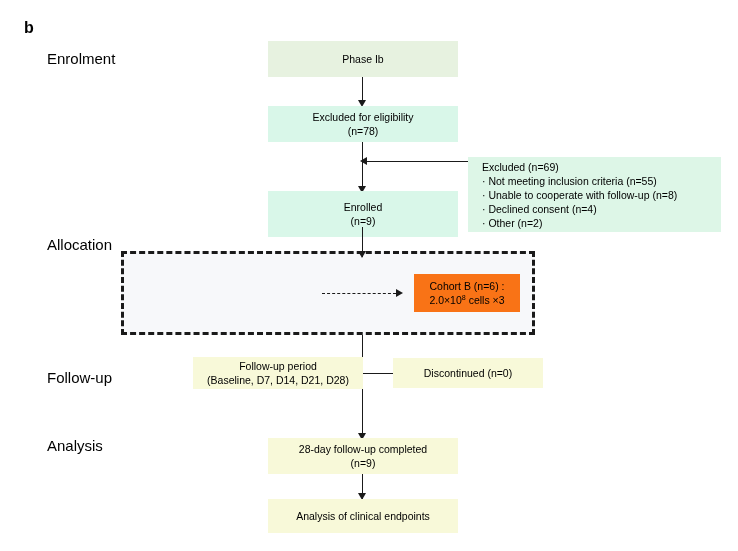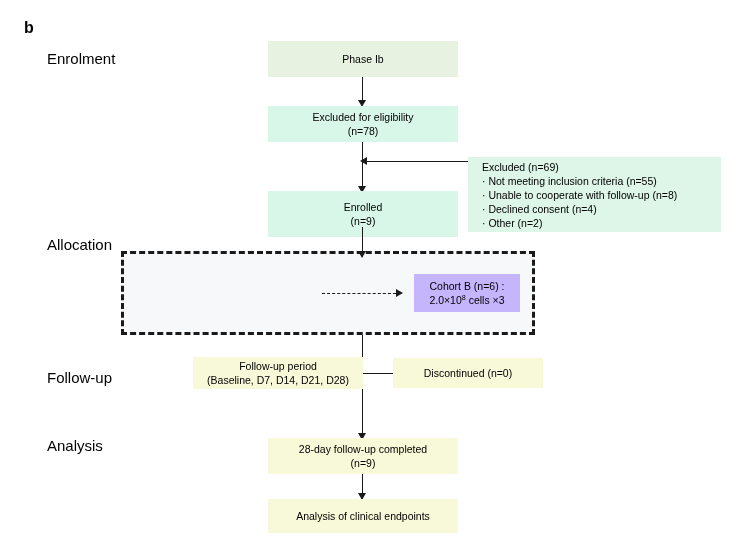--- a/index.html
+++ b/index.html
@@ -46,21 +46,21 @@
     font-size: 10.5px;
     line-height: 14px;
     color: #000000;
     padding: 2px 6px;
   }
   .node .ln { display: block; white-space: nowrap; }
 
   .node-green-pale { background: #e7f2e0; }
   .node-mint       { background: #d9f7e9; }
   .node-mint-soft  { background: #ddf6e7; }
-  .node-peach      { background: #c4b5fd; }
+  .node-peach      { background: #f97316; }
   .node-yellow     { background: #f8f9d9; }
 
   .node.left-align {
     align-items: flex-start;
     text-align: left;
     padding-left: 14px;
   }
 
   .alloc-container {
     position: absolute;

